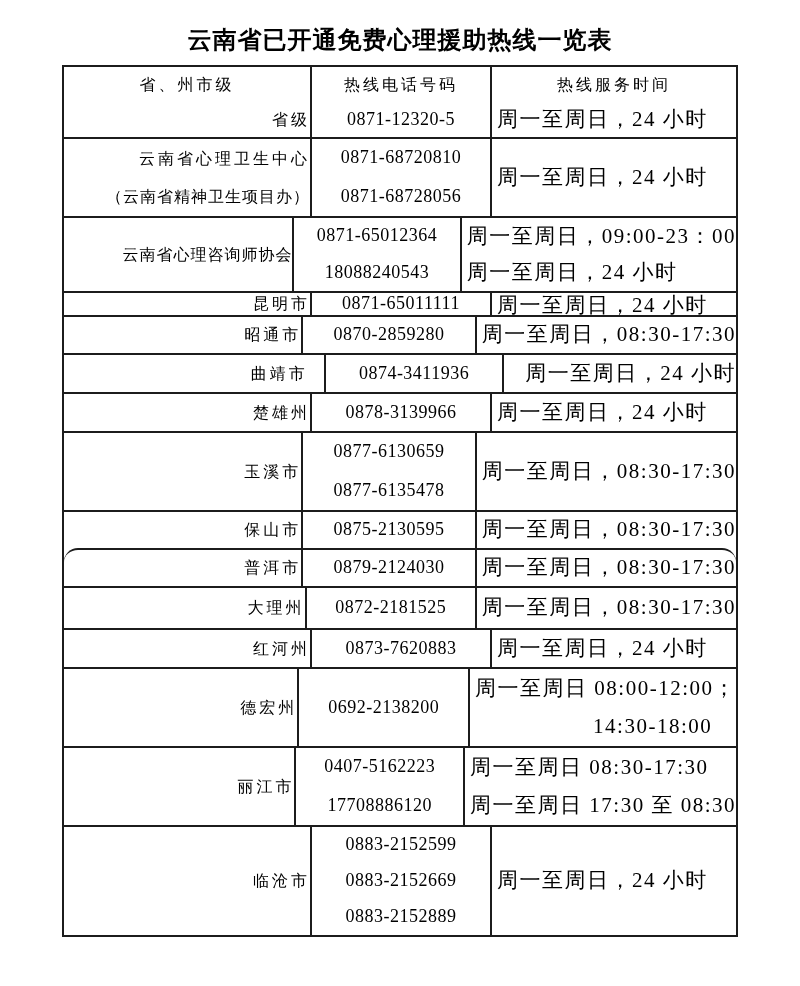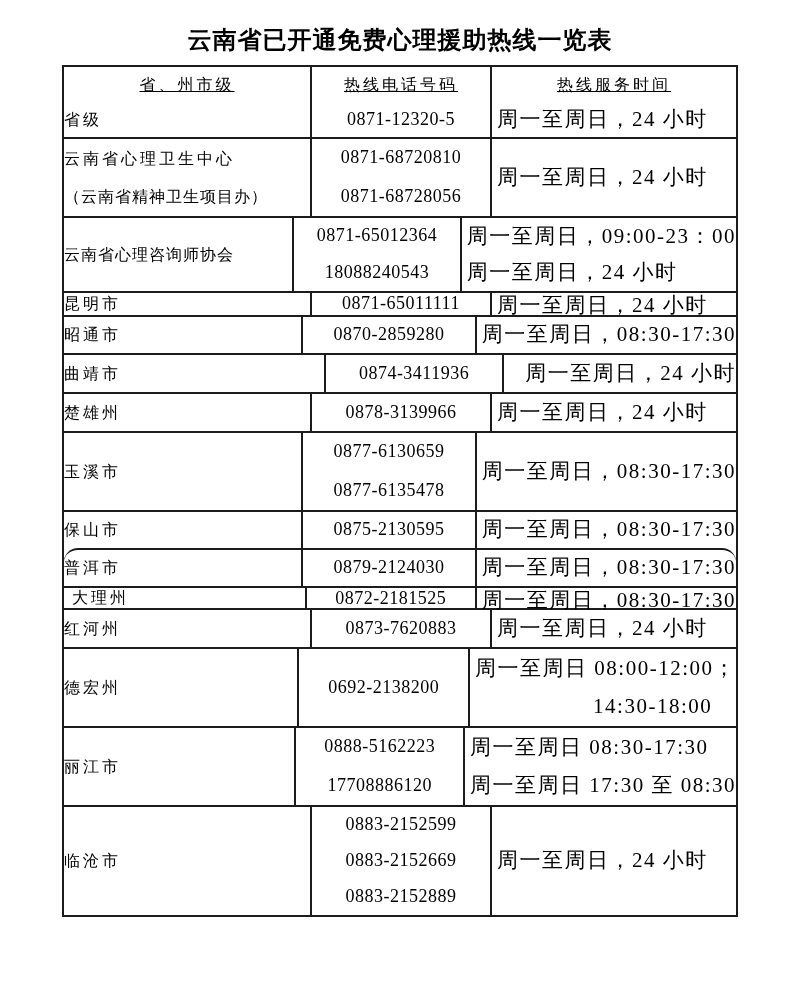--- a/index.html
+++ b/index.html
@@ -33,24 +33,24 @@
     display:flex;
     border-top:2px solid var(--border);
   }
   .row:first-child{border-top:none;}
   .cell{
     display:flex;
     flex-direction:column;
     justify-content:space-around;
     overflow:visible;
   }
-  .c1{width:246px;align-items:flex-start;}
+  .c1{width:246px;align-items:flex-end;}
   .c2{width:182px;align-items:center;border-left:2px solid var(--border);border-right:2px solid var(--border);}
   .c3{flex:1;align-items:flex-start;padding-left:5px;}
-  .header-row{height:36px;text-decoration:underline;}
+  .header-row{height:36px;}
   .hcell{
     justify-content:center;
     align-items:center;
     font-size:16px;
     letter-spacing:3px;
     padding-left:0;
   }
   .line{white-space:nowrap;line-height:1.2;}
   .cjk{font-size:16px;letter-spacing:3px;}
   .cjk.tight{letter-spacing:1px;}
@@ -179,21 +179,21 @@
           <div class="cell c1">
             <div class="line cjk">普洱市</div>
           </div>
           <div class="cell c2">
             <div class="line num">0879-2124030</div>
           </div>
           <div class="cell c3">
             <div class="line time-line">周一至周日，08:30-17:30</div>
           </div>
         </div>
-        <div class="row" style="height: 22px; padding-left: 8px;">
+        <div class="row" style="height: 42px; padding-left: 8px;">
           <div class="cell c1">
             <div class="line cjk">大理州</div>
           </div>
           <div class="cell c2">
             <div class="line num">0872-2181525</div>
           </div>
           <div class="cell c3">
             <div class="line time-line">周一至周日，08:30-17:30</div>
           </div>
         </div>
@@ -218,21 +218,21 @@
           <div class="cell c3">
             <div class="line time-line">周一至周日 08:00-12:00；</div>
             <div class="line time-line time-continuation">14:30-18:00</div>
           </div>
         </div>
         <div class="row" style="height: 79px;">
           <div class="cell c1">
             <div class="line cjk">丽江市</div>
           </div>
           <div class="cell c2">
-            <div class="line num">0888-5162223</div>
+            <div class="line num">0407-5162223</div>
             <div class="line num">17708886120</div>
           </div>
           <div class="cell c3">
             <div class="line time-line">周一至周日 08:30-17:30</div>
             <div class="line time-line">周一至周日 17:30 至 08:30</div>
           </div>
         </div>
         <div class="row" style="height: 110px;">
           <div class="cell c1">
             <div class="line cjk">临沧市</div>

